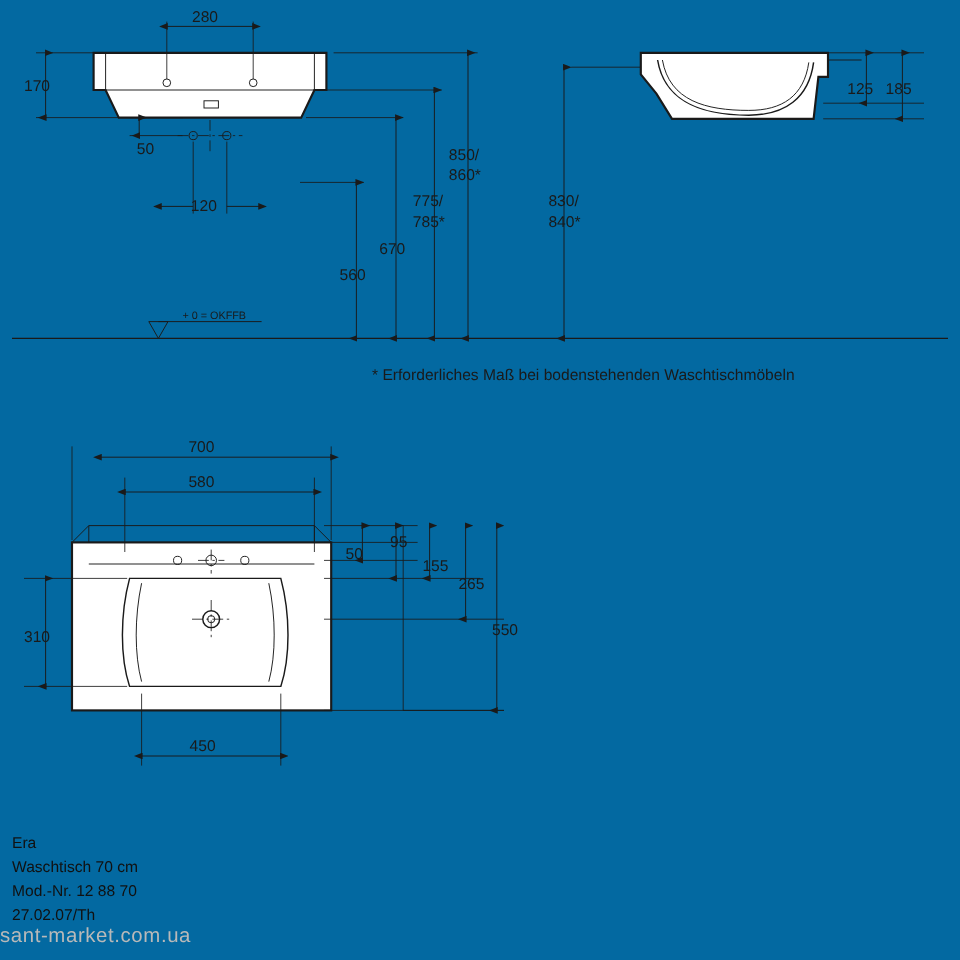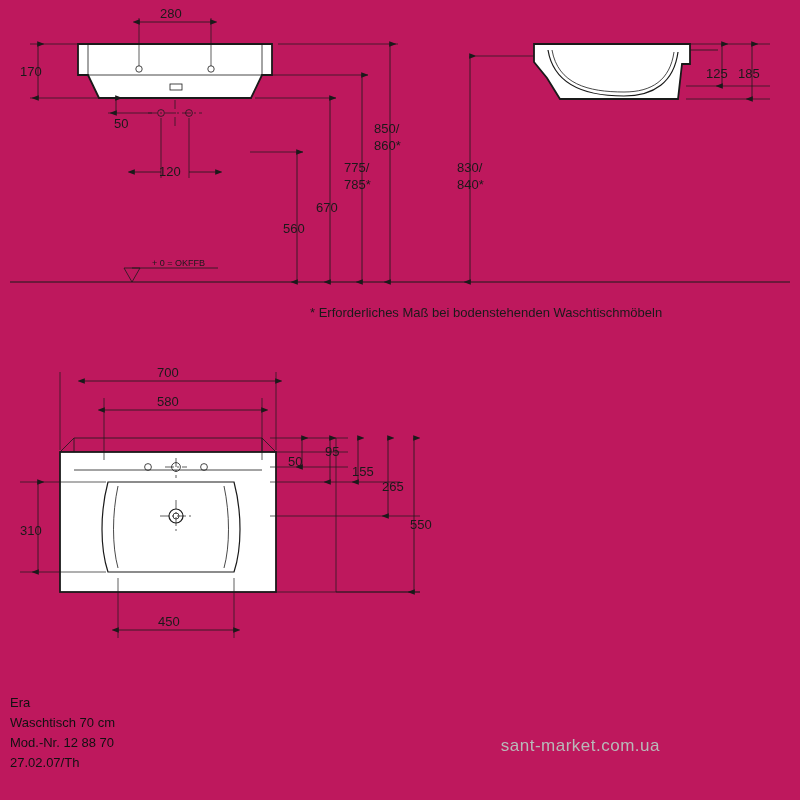--- a/index.html
+++ b/index.html
@@ -4,21 +4,21 @@
 <style>
   html, body {
     margin: 0;
     padding: 0;
     background: #ffffff;
   }
   #stage {
     position: relative;
     width: 800px;
     height: 800px;
-    background: #be185d;
+    background: #0369a1;
     font-family: "Liberation Sans", sans-serif;
     overflow: hidden;
   }
   svg.drawing {
     position: absolute;
     left: 0;
     top: 0;
     width: 800px;
     height: 800px;
   }
@@ -38,23 +38,23 @@
     fill: #111111;
   }
   .tinytext {
     font-family: "Liberation Sans", sans-serif;
     font-size: 9px;
     fill: #1a1a1a;
   }
   .watermark {
     position: absolute;
     left: 0;
-    top: 736px;
+    top: 770px;
     width: 660px;
-    text-align: right;
+    text-align: left;
     font-family: "Liberation Sans", sans-serif;
     font-size: 17px;
     color: #b9b9b9;
     letter-spacing: 0.5px;
   }
   .ln { stroke: #1a1a1a; fill: none; }
   .thin { stroke-width: 0.8; }
   .med { stroke-width: 1.2; }
   .thick { stroke-width: 1.8; }
   .ext { stroke: #1a1a1a; stroke-width: 0.7; }

